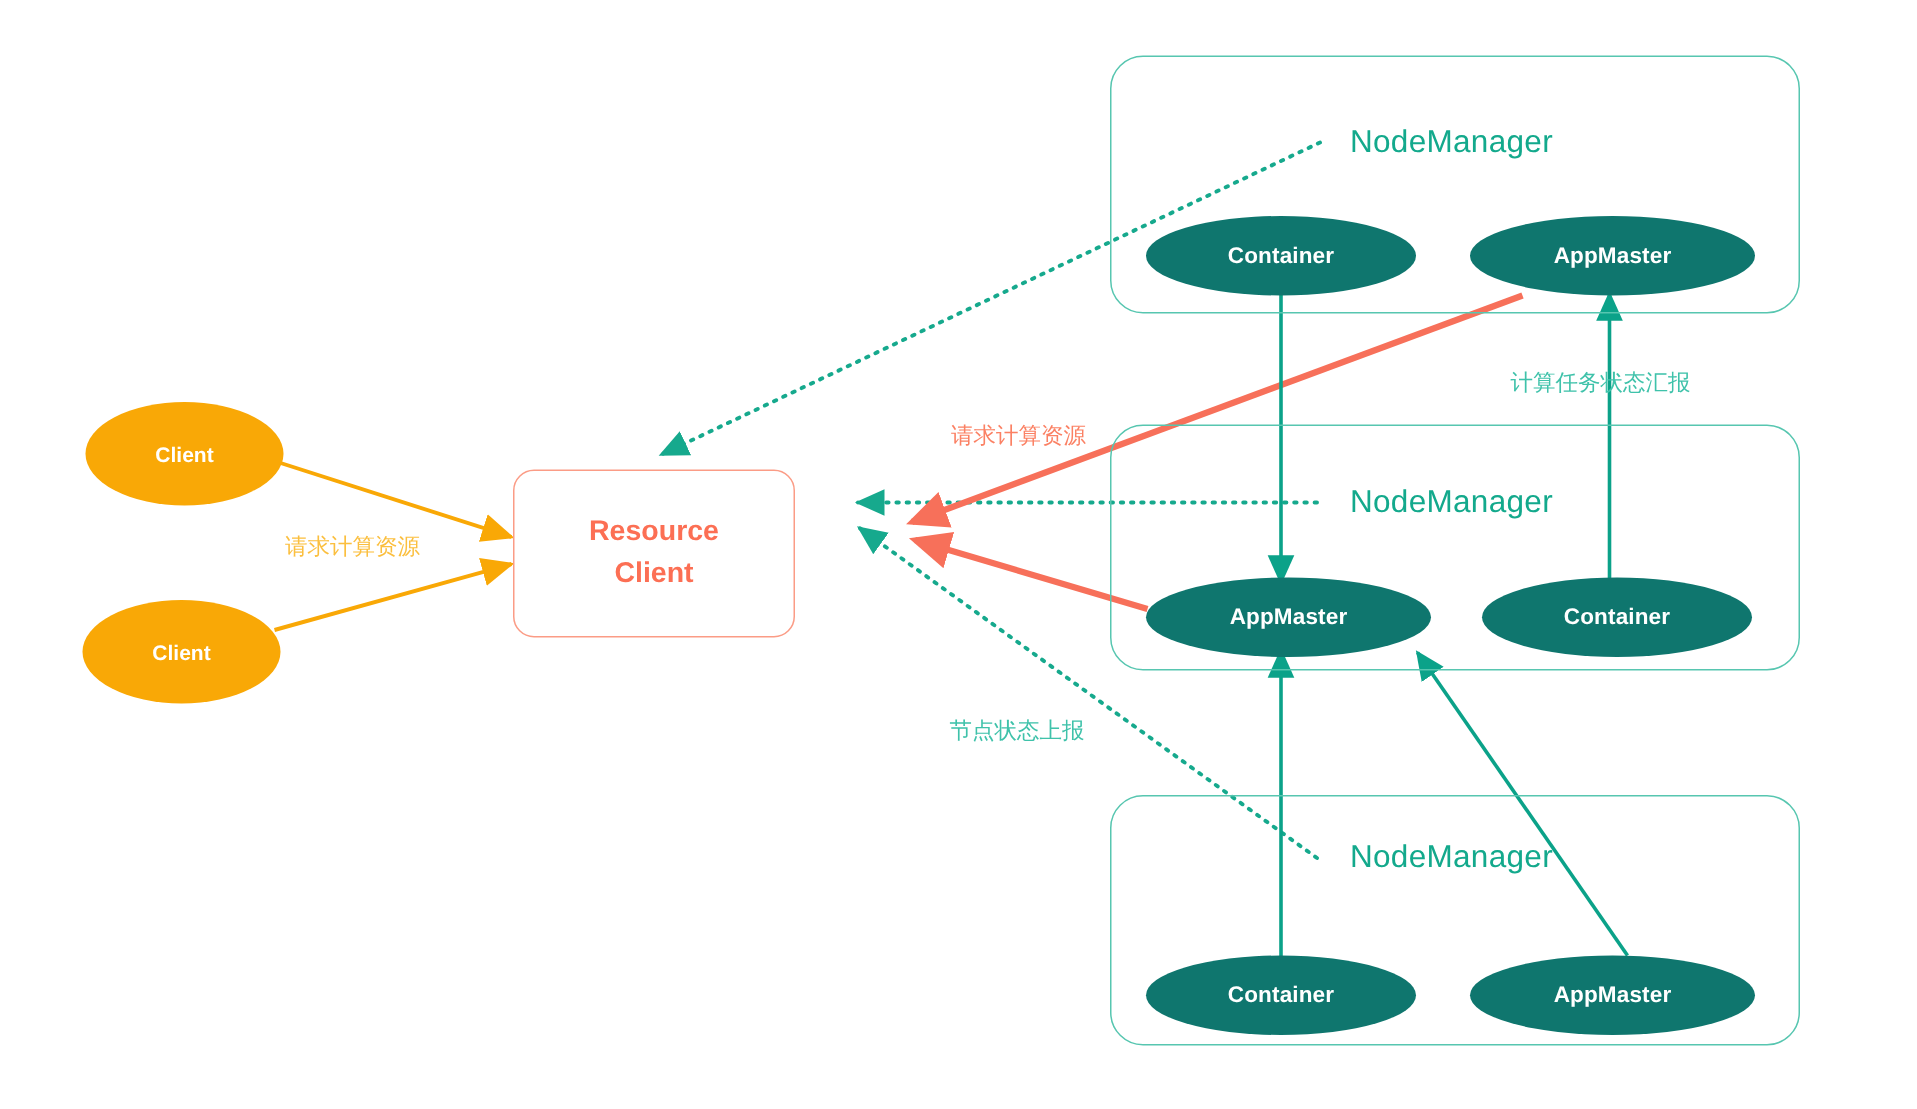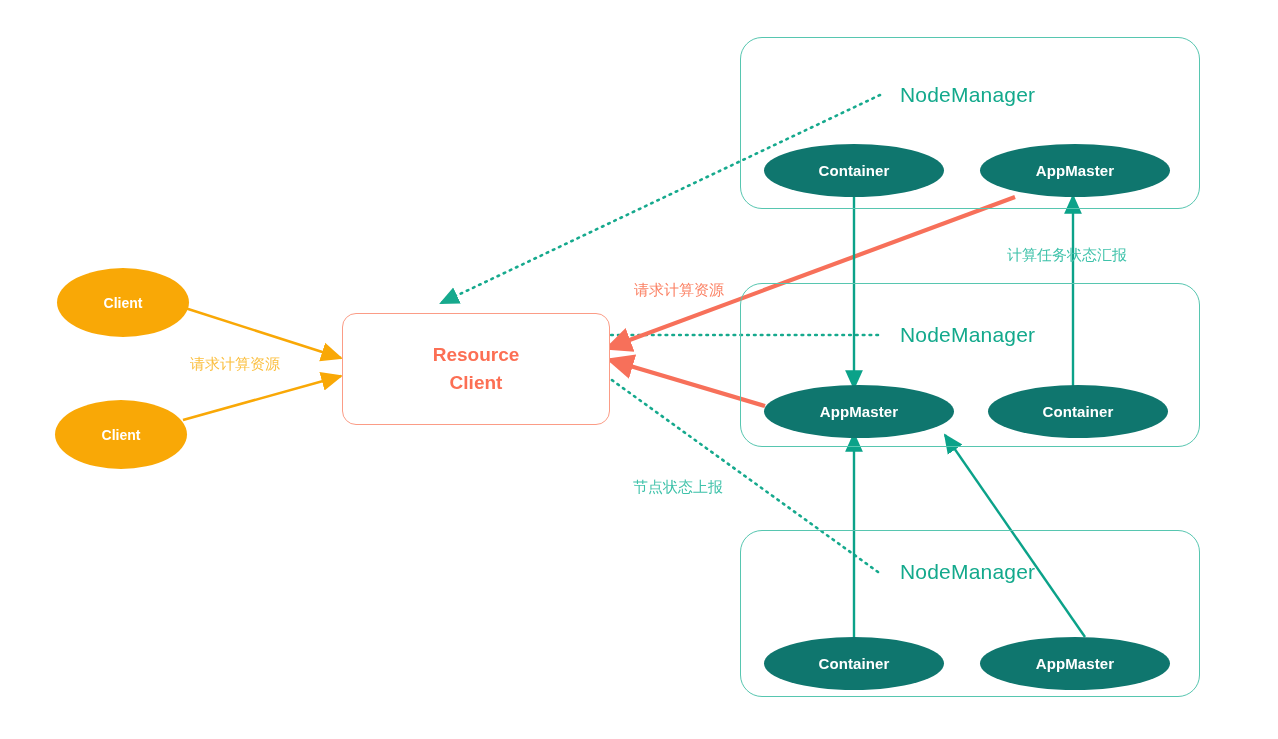--- a/index.html
+++ b/index.html
@@ -143,21 +143,21 @@
   <div class="ellipse" style="left:988px; top:385px; width:180px; height:53px;">Container</div>
 
   <div class="nm-box" style="left:740px; top:530px; width:460px; height:167px;"></div>
   <div class="nm-label" style="left:880px; top:560px;">NodeManager</div>
   <div class="ellipse" style="left:764px; top:637px; width:180px; height:53px;">Container</div>
   <div class="ellipse" style="left:980px; top:637px; width:190px; height:53px;">AppMaster</div>
 
   <div class="client-ellipse" style="left:57px; top:268px; width:132px; height:69px;">Client</div>
   <div class="client-ellipse" style="left:55px; top:400px; width:132px; height:69px;">Client</div>
 
-  <div class="rm-box" style="left:342px; top:313px; width:268px; height:112px;">
+  <div class="rm-box" style="left:342px; top:313px; width:188px; height:112px;">
     <span>Resource</span>
     <span>Client</span>
   </div>
 
   <div class="edge-label lbl-orange" style="left:190px; top:355px;">请求计算资源</div>
 
   <div class="edge-label lbl-red" style="left:634px; top:281px;">请求计算资源</div>
 
   <div class="edge-label lbl-teal" style="left:1007px; top:234px;">计算任务状态汇报</div>
 

